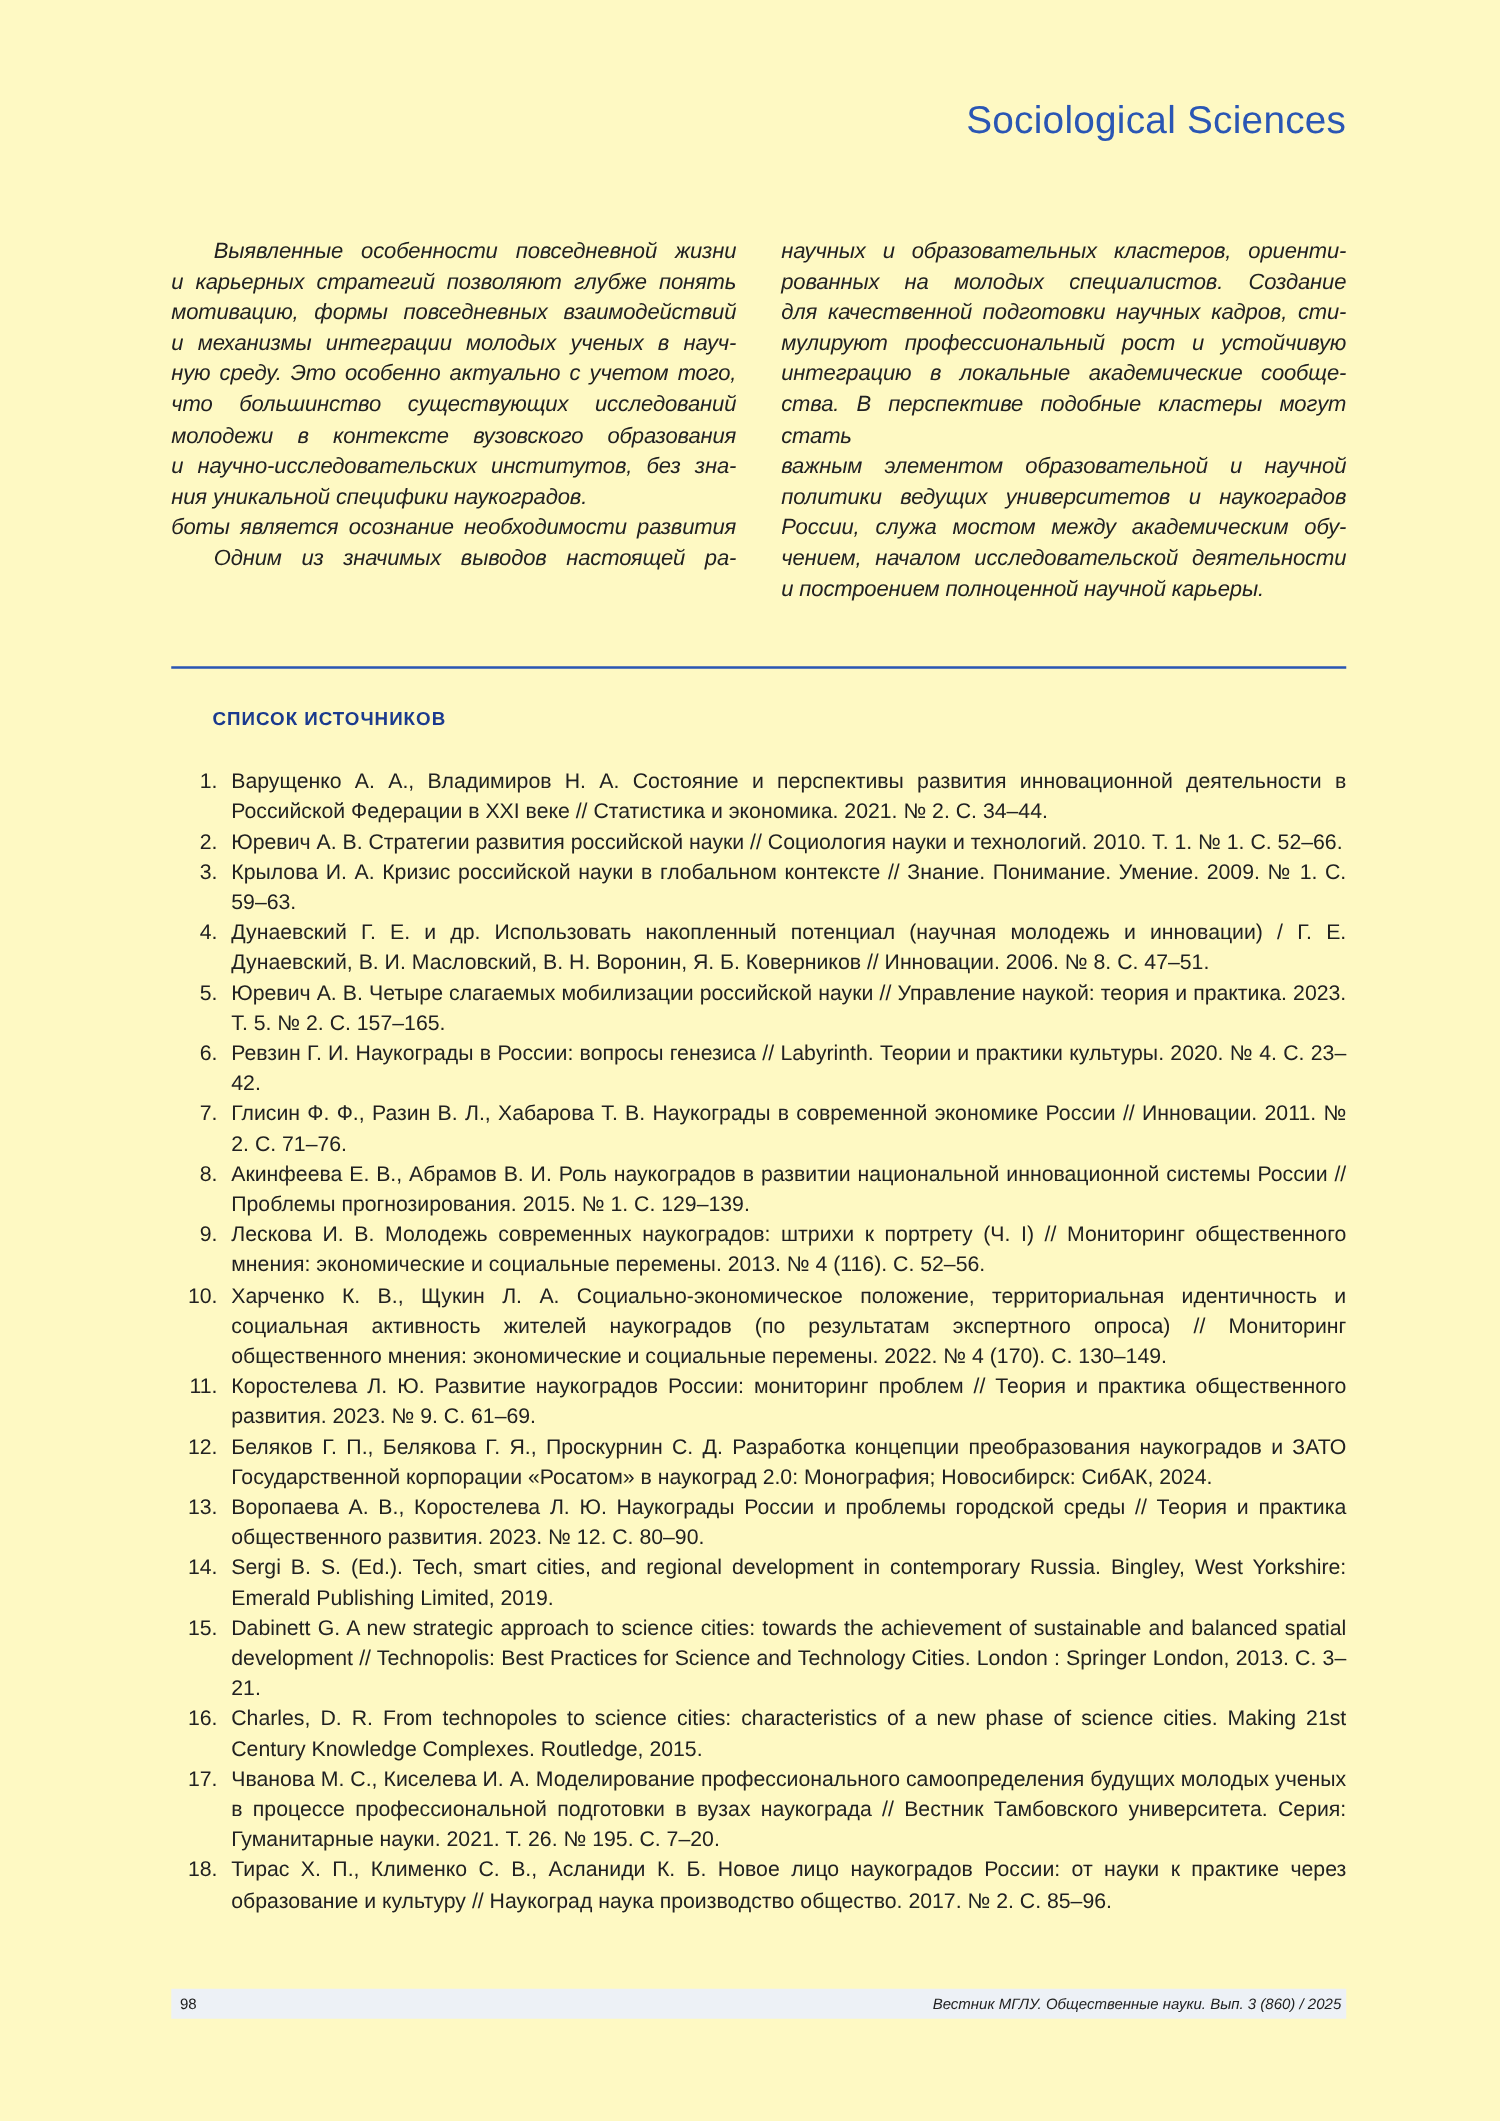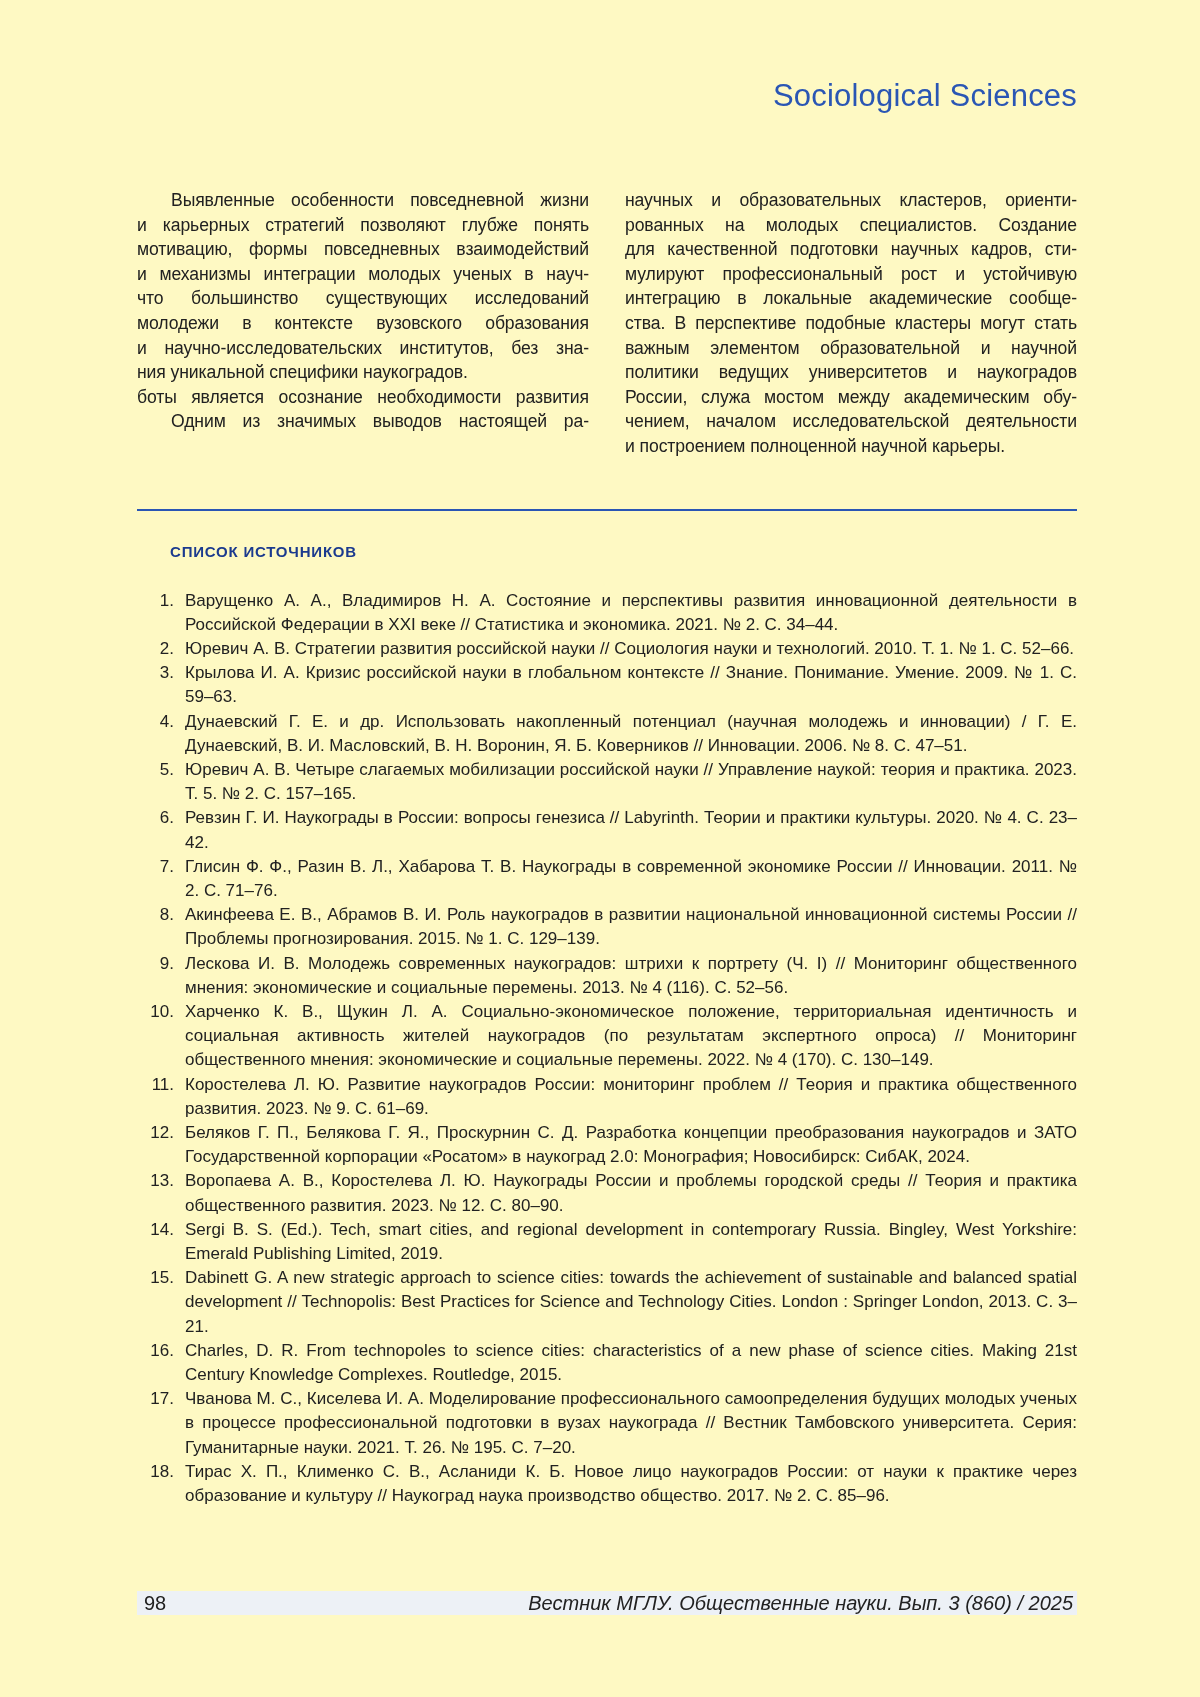--- a/index.html
+++ b/index.html
@@ -22,21 +22,21 @@
     font-size:31px;
     line-height:40px;
     font-weight:400;
     color:var(--accent-blue,#2a56b4);
     letter-spacing:0.2px;
   }
 
   
   .columns { display:flex; gap:36px; margin-top:72px; }
   .col { flex:0 0 452px; font-size:17.6px; line-height:24.6px; letter-spacing:-0.1px; }
-  .line { text-align:justify; text-align-last:justify; }
+  .line { text-align:justify; text-align-last:justify;font-style:italic; }
   .line.para-end { text-align-last:left; }
   .line.indent { text-indent:34px; }
 
   
   .refs-rule {
     border:none;
     border-top:2.5px solid var(--accent-blue,#2a56b4);
     margin:50px 0 0 0;
   }
   .refs-heading {
@@ -62,38 +62,39 @@
   .page-footer {
     position:absolute;
     left:137px; top:1591px;
     width:940px; height:24px;
     box-sizing:border-box;
     padding:0 4px 0 7px;
     background:var(--footer-bg,#edf1f6);
     display:flex;
     justify-content:space-between;
     align-items:center;
-    font-size:20px;
+    font-size:12px;
   }
   .journal-info { font-style:italic; }
 </style>
 </head>
 <body>
 
 <div class="page">
   <div class="content">
 
     <h1 class="page-title">Sociological Sciences</h1>
 
     <section class="columns">
       <div class="col" id="col-0">
           <div class="line indent">Выявленные особенности повседневной жизни</div>
           <div class="line">и карьерных стратегий позволяют глубже понять</div>
           <div class="line">мотивацию, формы повседневных взаимодействий</div>
           <div class="line">и механизмы интеграции молодых ученых в науч-</div>
+          <div class="line">ную среду. Это особенно актуально с учетом того,</div>
           <div class="line">что большинство существующих исследований</div>
           <div class="line">молодежи в контексте вузовского образования</div>
           <div class="line">и научно-исследовательских институтов, без зна-</div>
           <div class="line para-end">ния уникальной специфики наукоградов.</div>
           <div class="line">боты является осознание необходимости развития</div>
           <div class="line indent">Одним из значимых выводов настоящей ра-</div>
         </div>
       <div class="col" id="col-1">
           <div class="line">научных и образовательных кластеров, ориенти-</div>
           <div class="line">рованных на молодых специалистов. Создание</div>

